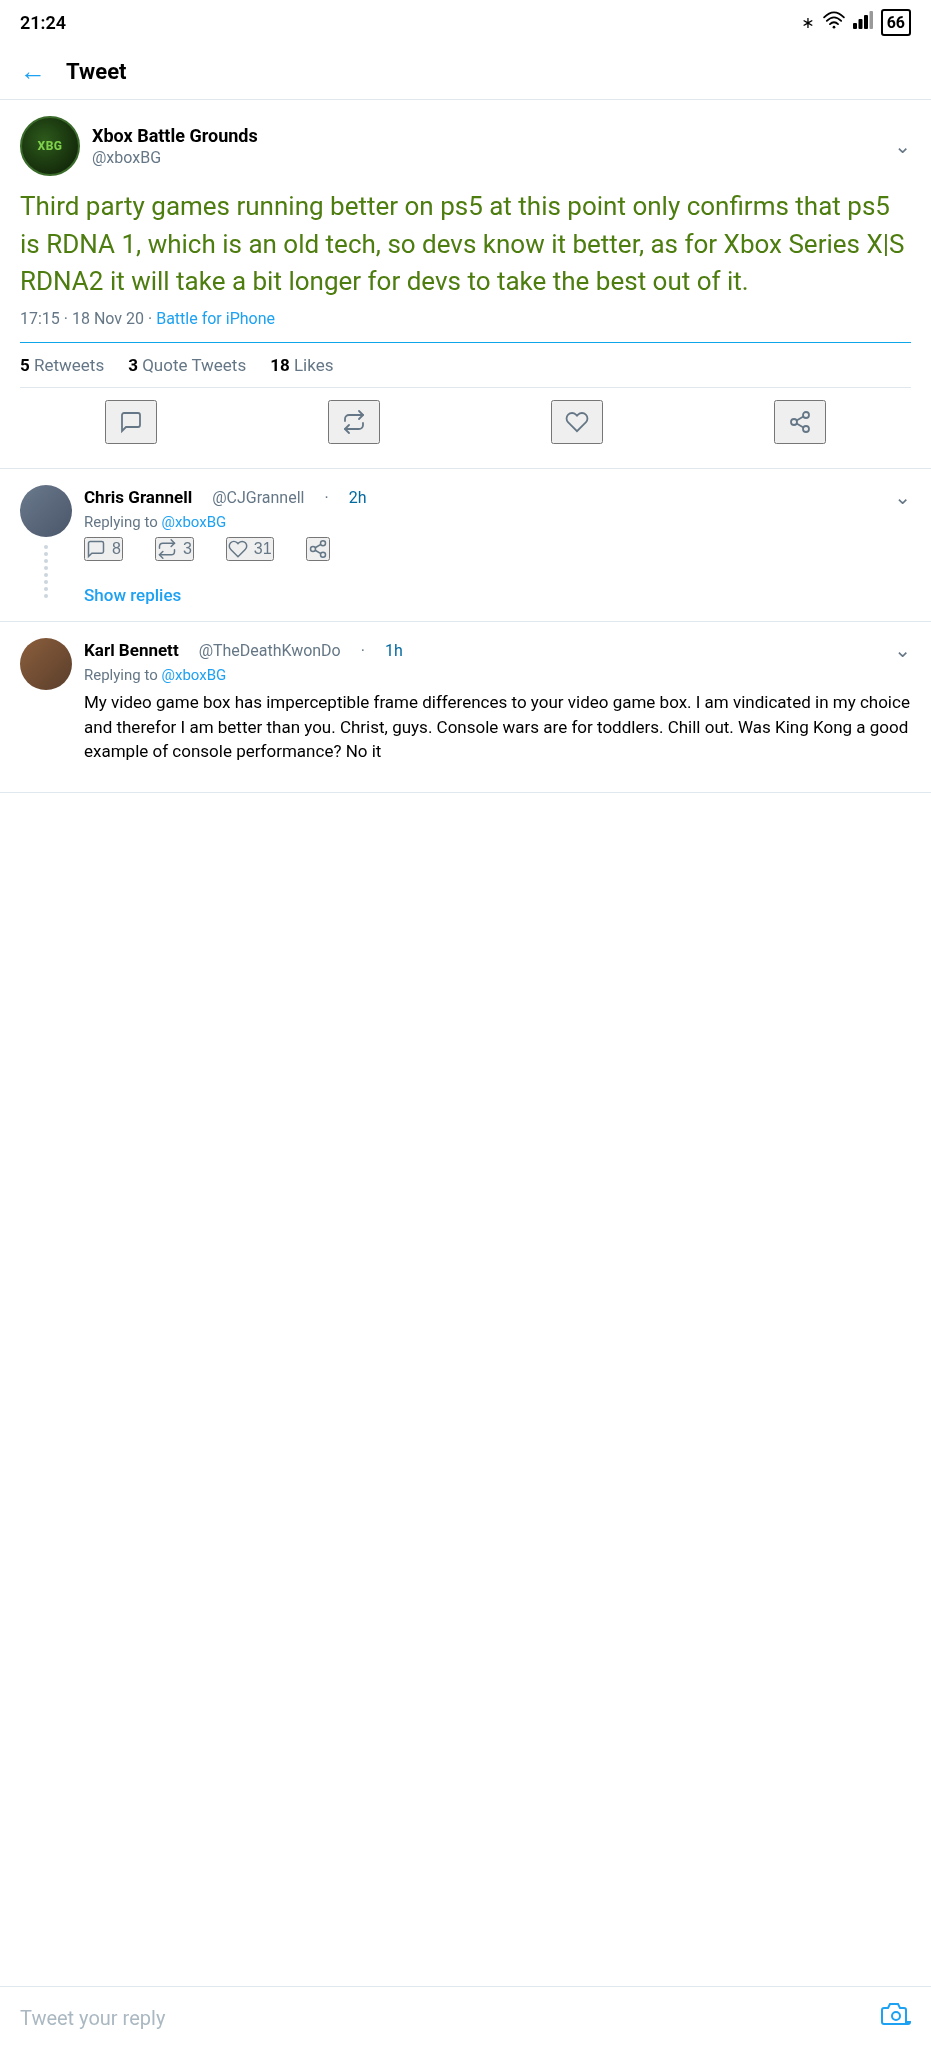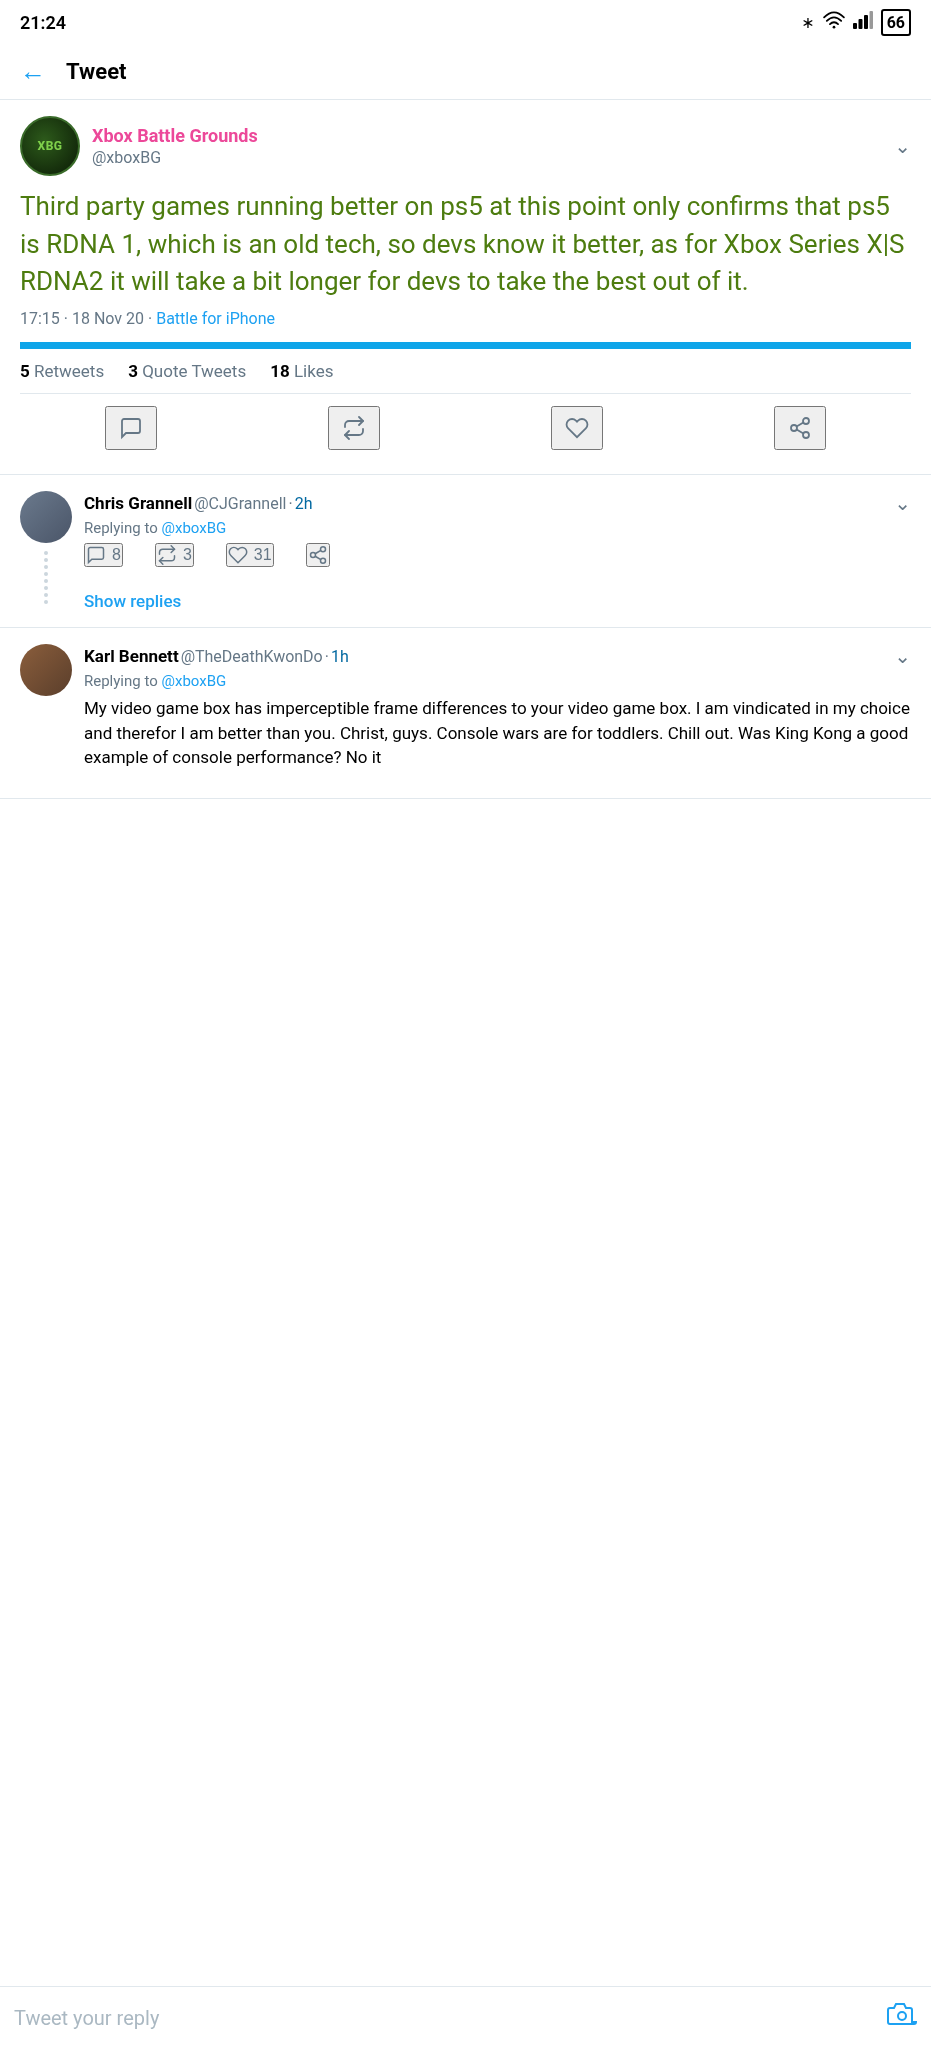--- a/index.html
+++ b/index.html
@@ -98,21 +98,21 @@
       content: "XBG";
       color: #7ecf4a;
       font-size: 12px;
       font-weight: 800;
       letter-spacing: 0.5px;
     }
 
     .author-name {
       font-size: 18px;
       font-weight: 700;
-      color: #ec4899;
+      color: #000000;
     }
     .author-handle {
       font-size: 16px;
       color: #657786;
       margin-top: 2px;
     }
     .chevron-down {
       color: #657786;
       font-size: 20px;
       cursor: pointer;
@@ -132,21 +132,21 @@
     }
     .tweet-meta a {
       color: #1da1f2;
       text-decoration: none;
     }
 
     .tweet-stats {
       display: flex;
       gap: 24px;
       padding: 12px 0;
-      border-top: 7px solid #0ea5e9;
+      border-top: 1px solid #0ea5e9;
       border-bottom: 1px solid #e1e8ed;
       margin-bottom: 4px;
       font-size: 17px;
     }
     .stat-item {
       color: #657786;
     }
     .stat-item strong {
       color: #000;
       font-weight: 700;
@@ -229,21 +229,21 @@
 
     .reply-header {
       display: flex;
       align-items: center;
       justify-content: space-between;
       margin-bottom: 4px;
     }
     .reply-author-info {
       display: flex;
       align-items: flex-end;
-      gap: 2px;
+      gap: 20px;
       flex-wrap: wrap;
     }
     .reply-author-name {
       font-size: 17px;
       font-weight: 700;
       color: #000;
     }
     .reply-handle {
       font-size: 16px;
       color: #657786;
@@ -294,21 +294,21 @@
     }
 
     
     .reply-bar {
       position: fixed;
       bottom: 0;
       left: 0;
       width: 931px;
       background: #fff;
       border-top: 1px solid #e1e8ed;
-      padding: 14px 14px;
+      padding: 14px 20px;
       display: flex;
       align-items: center;
       justify-content: space-between;
     }
     .reply-input-placeholder {
       font-size: 20px;
       color: #aab8c2;
       flex: 1;
     }
     .camera-icon {

